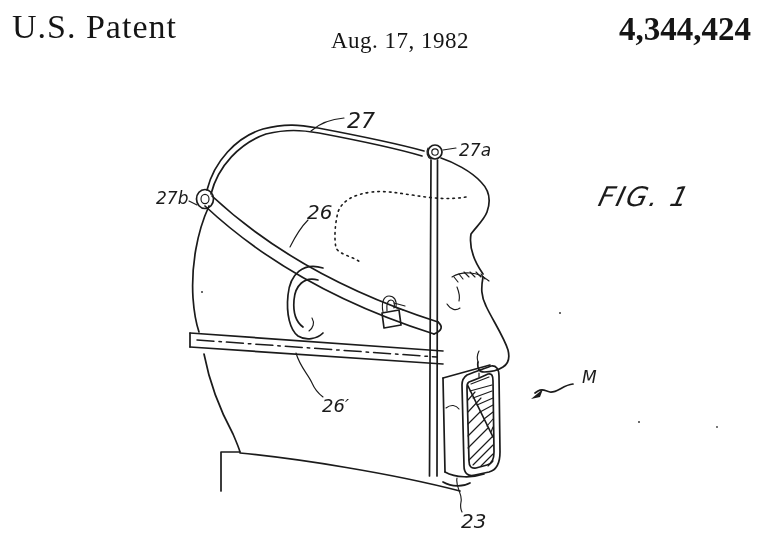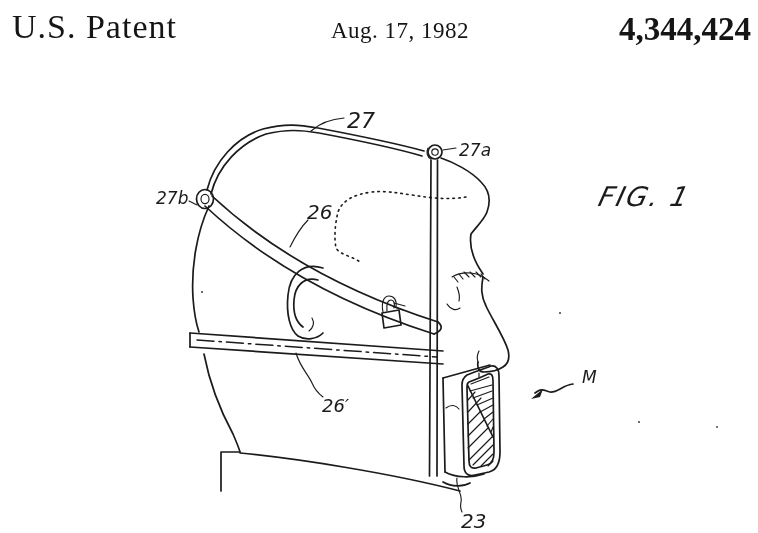--- a/index.html
+++ b/index.html
@@ -1,21 +1,21 @@
 <!DOCTYPE html>
 <html><head>
 <meta charset="utf-8">
 <style>
   html,body{margin:0;padding:0;}
   body{width:758px;height:533px;background:#ffffff;overflow:hidden;}
   .page{position:relative;width:758px;height:533px;background:#ffffff;
         font-family:"Liberation Serif",serif;color:#141414;}
   .hdr{position:absolute;white-space:nowrap;color:#151515;}
   .hdr-left{left:12px;top:8px;font-size:34px;letter-spacing:1px;}
-  .hdr-center{left:331px;top:18px;font-size:23px;letter-spacing:0.5px;font-family:Liberation Serif, serif;}
+  .hdr-center{left:331px;top:28px;font-size:23px;letter-spacing:0.5px;font-family:Liberation Serif, serif;}
   .hdr-right{left:613px;top:11px;font-size:33px;font-weight:bold;margin-left:6px;}
   svg{position:absolute;left:0;top:0;}
   .ln{fill:none;stroke:#1b1b1b;stroke-width:1.7;stroke-linecap:round;stroke-linejoin:round;}
   .fine{stroke-width:1.15;}
   .dots{stroke-width:1.6;stroke-dasharray:1.6 4.2;}
   .dashdot{stroke-width:1.5;stroke-dasharray:17 5 2.5 5;}
   .ref{font-family:"DejaVu Sans",sans-serif;font-style:italic;fill:#1b1b1b;}
   .r22{font-size:22px;} .r20{font-size:20px;} .r17{font-size:17px;} .r18{font-size:18px;}
   .figcap{font-family:"DejaVu Sans",sans-serif;font-style:italic;font-size:27px;
           letter-spacing:2px;fill:#1b1b1b;}

